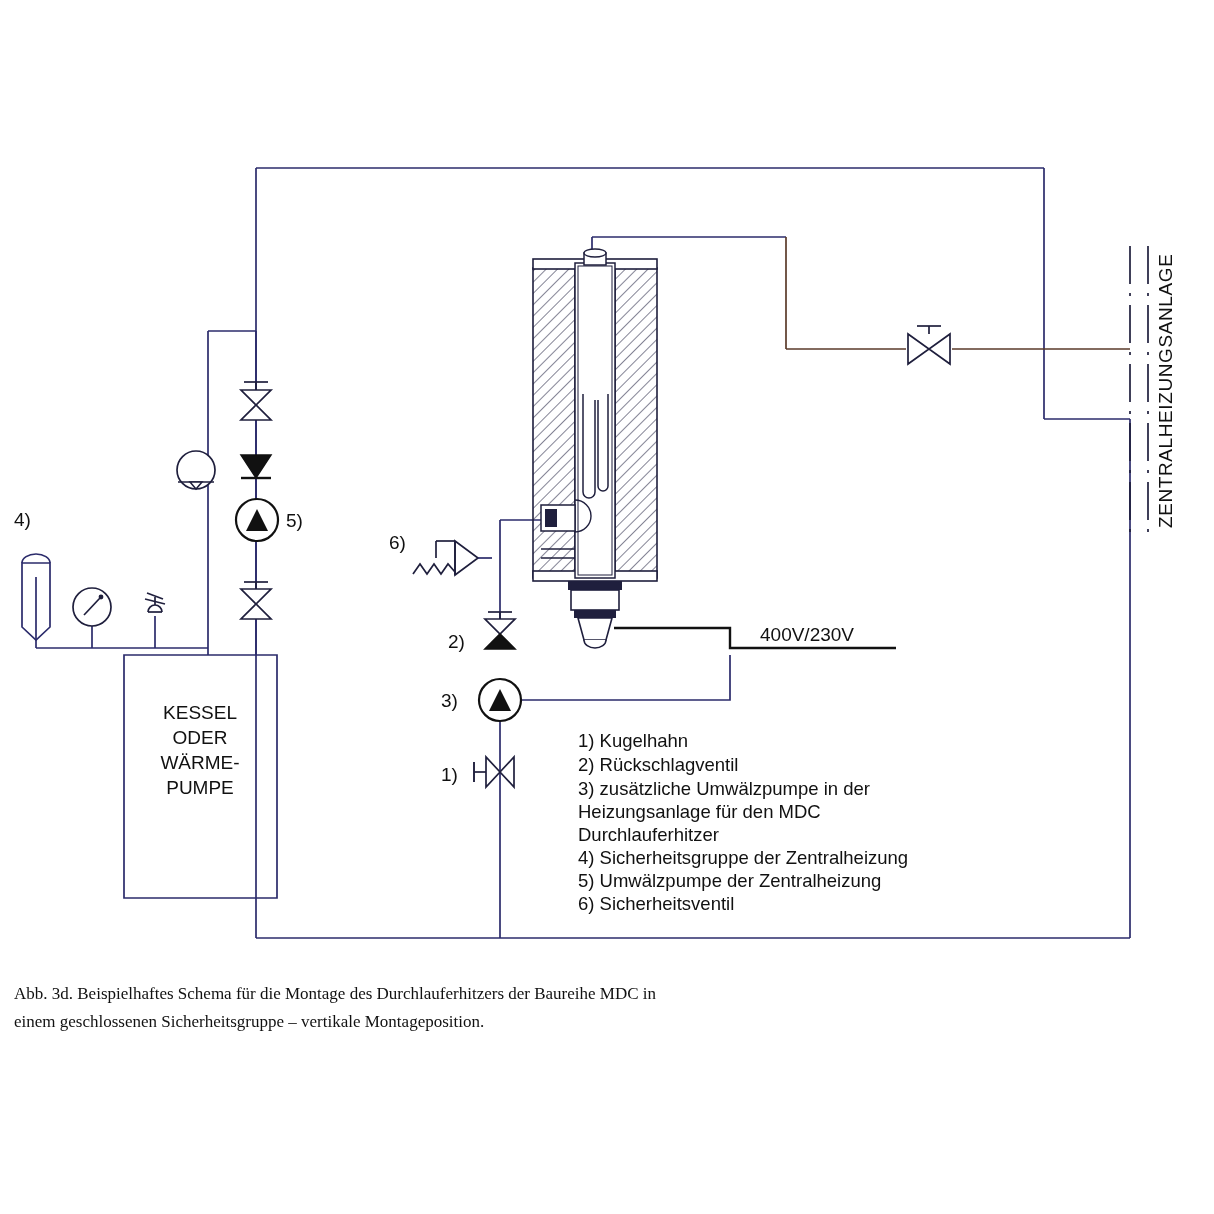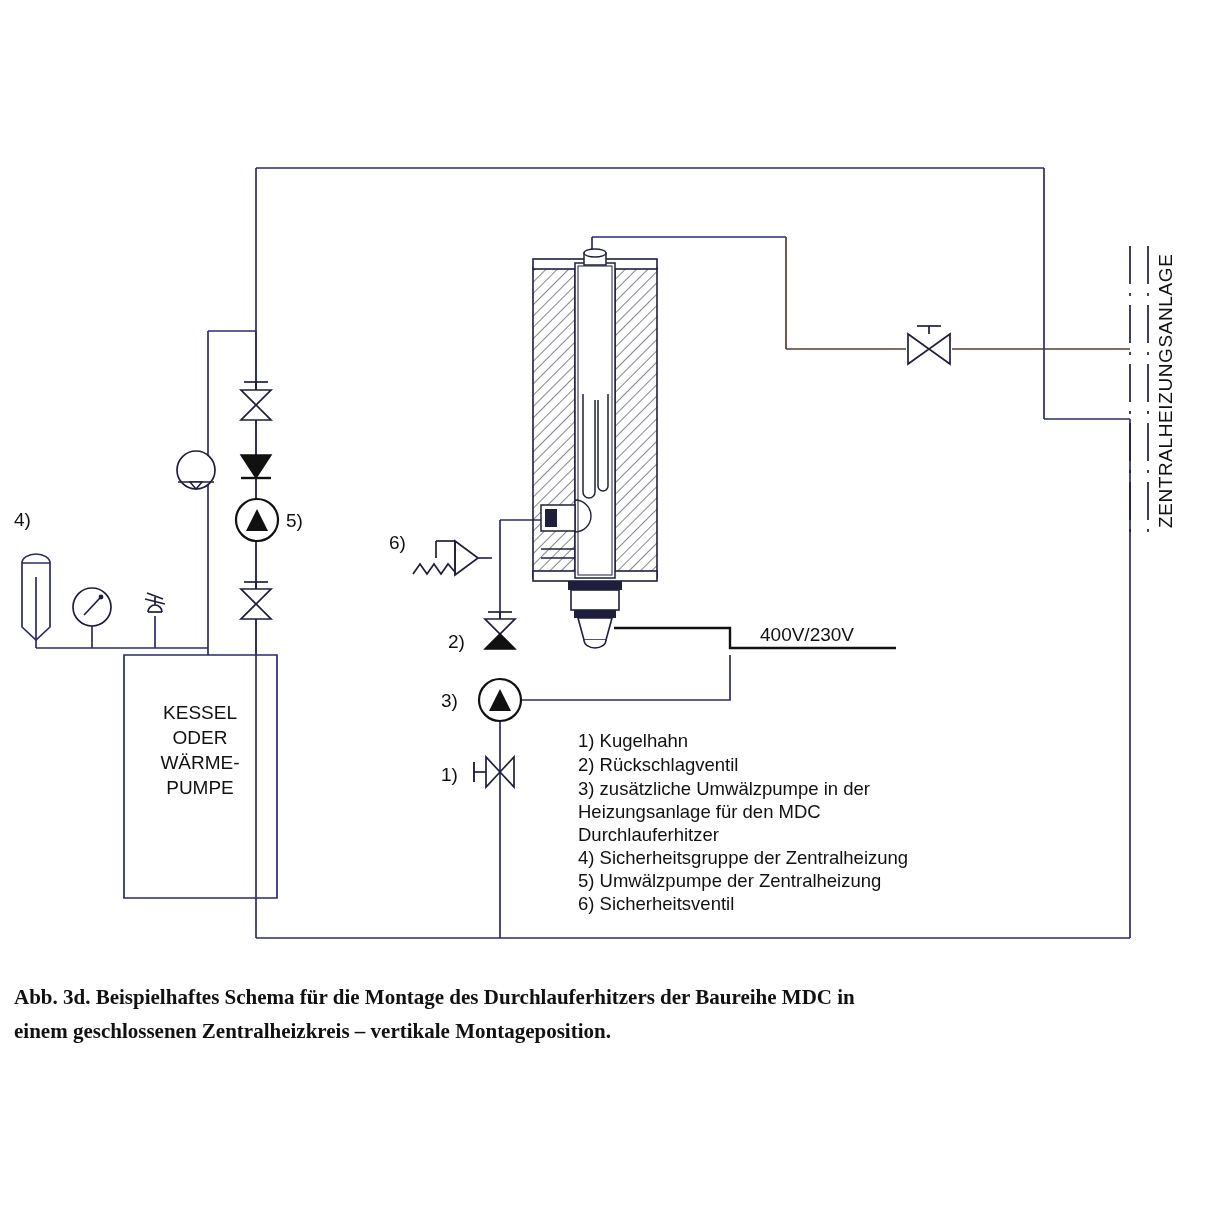--- a/index.html
+++ b/index.html
@@ -52,25 +52,24 @@
     font-family: "Liberation Sans", sans-serif;
     font-size: 19px;
     fill: #111111;
   }
   #caption {
     position: absolute;
     left: 14px;
     top: 980px;
     width: 1190px;
     font-family: "Liberation Serif", serif;
-    font-size: 21px;
+    font-size: 17px;
     line-height: 1.62;
     color: #111111;
     text-align: justify;
-    font-weight: bold;
   }
   #caption .cap-line2 {
     display: block;
   }
 </style>
 </head>
 <body>
 
 <div id="figure-wrap">
 <svg class="diagram" viewBox="0 0 1214 970" xmlns="http://www.w3.org/2000/svg">
@@ -277,14 +276,14 @@
     <text class="lbl-legend" x="578" y="841">Durchlauferhitzer</text>
     <text class="lbl-legend" x="578" y="864">4) Sicherheitsgruppe der Zentralheizung</text>
     <text class="lbl-legend" x="578" y="887">5) Umwälzpumpe der Zentralheizung</text>
     <text class="lbl-legend" x="578" y="910">6) Sicherheitsventil</text>
   </g>
 </svg>
 </div>
 
 <div id="caption">
   <span>Abb. 3d. Beispielhaftes Schema für die Montage des Durchlauferhitzers der Baureihe MDC in</span>
-  <span class="cap-line2">einem geschlossenen Zentralheizkreis – vertikale Montageposition.</span>
+  <span class="cap-line2">einem geschlossenen Sicherheitsgruppe – vertikale Montageposition.</span>
 </div>
 
 </body></html>

